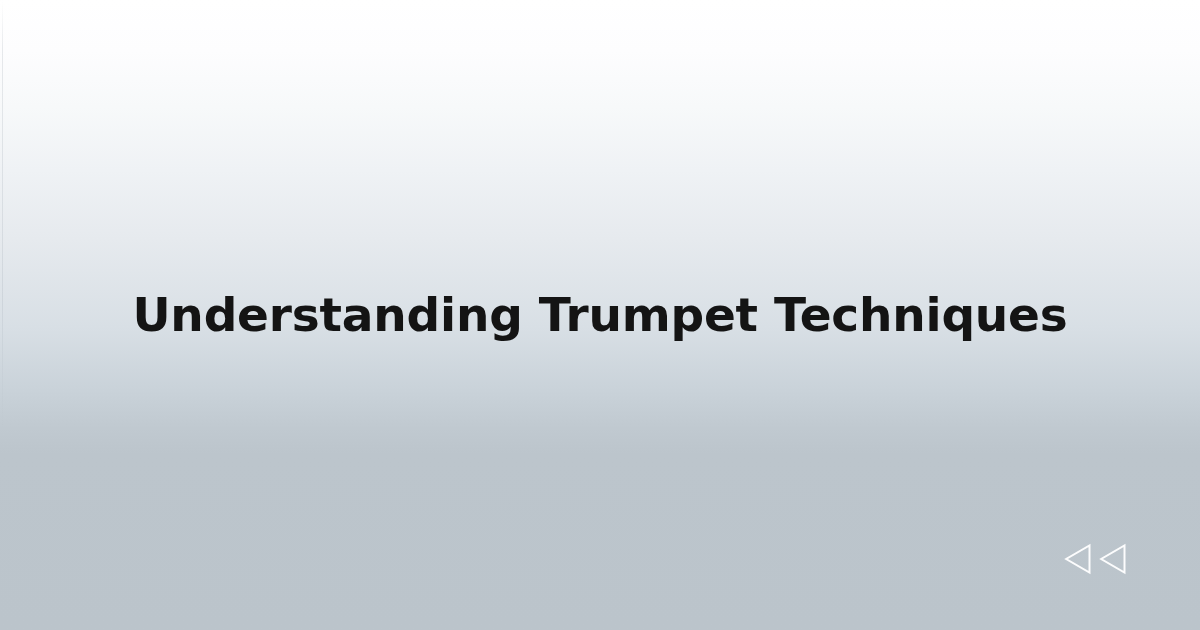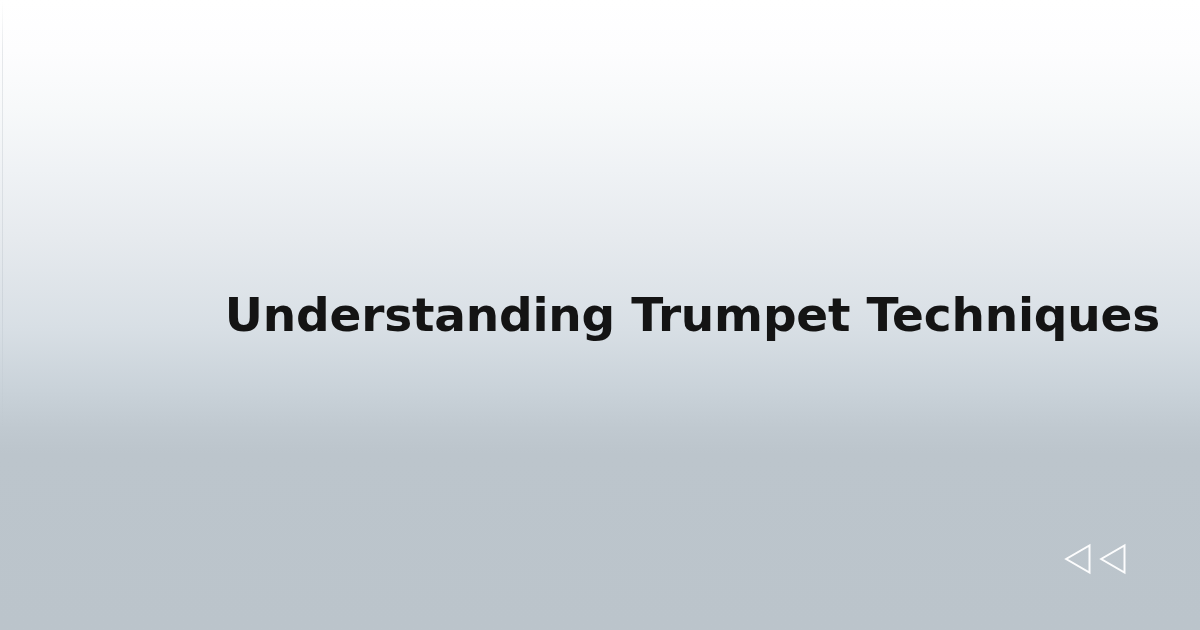--- a/index.html
+++ b/index.html
@@ -50,21 +50,21 @@
   }
 
   #title-block {
     position: absolute;
     left: 0;
     top: 0;
     width: 1200px;
     height: 630px;
     display: flex;
     align-items: center;
-    justify-content: flex-end;
+    justify-content: center;
   }
 
   #slide-title {
     margin: 0;
     padding: 0 40px;
     text-align: center;
     font-family: "DejaVu Sans", sans-serif;
     font-size: 47px;
     font-weight: 700;
     line-height: 1.1;

